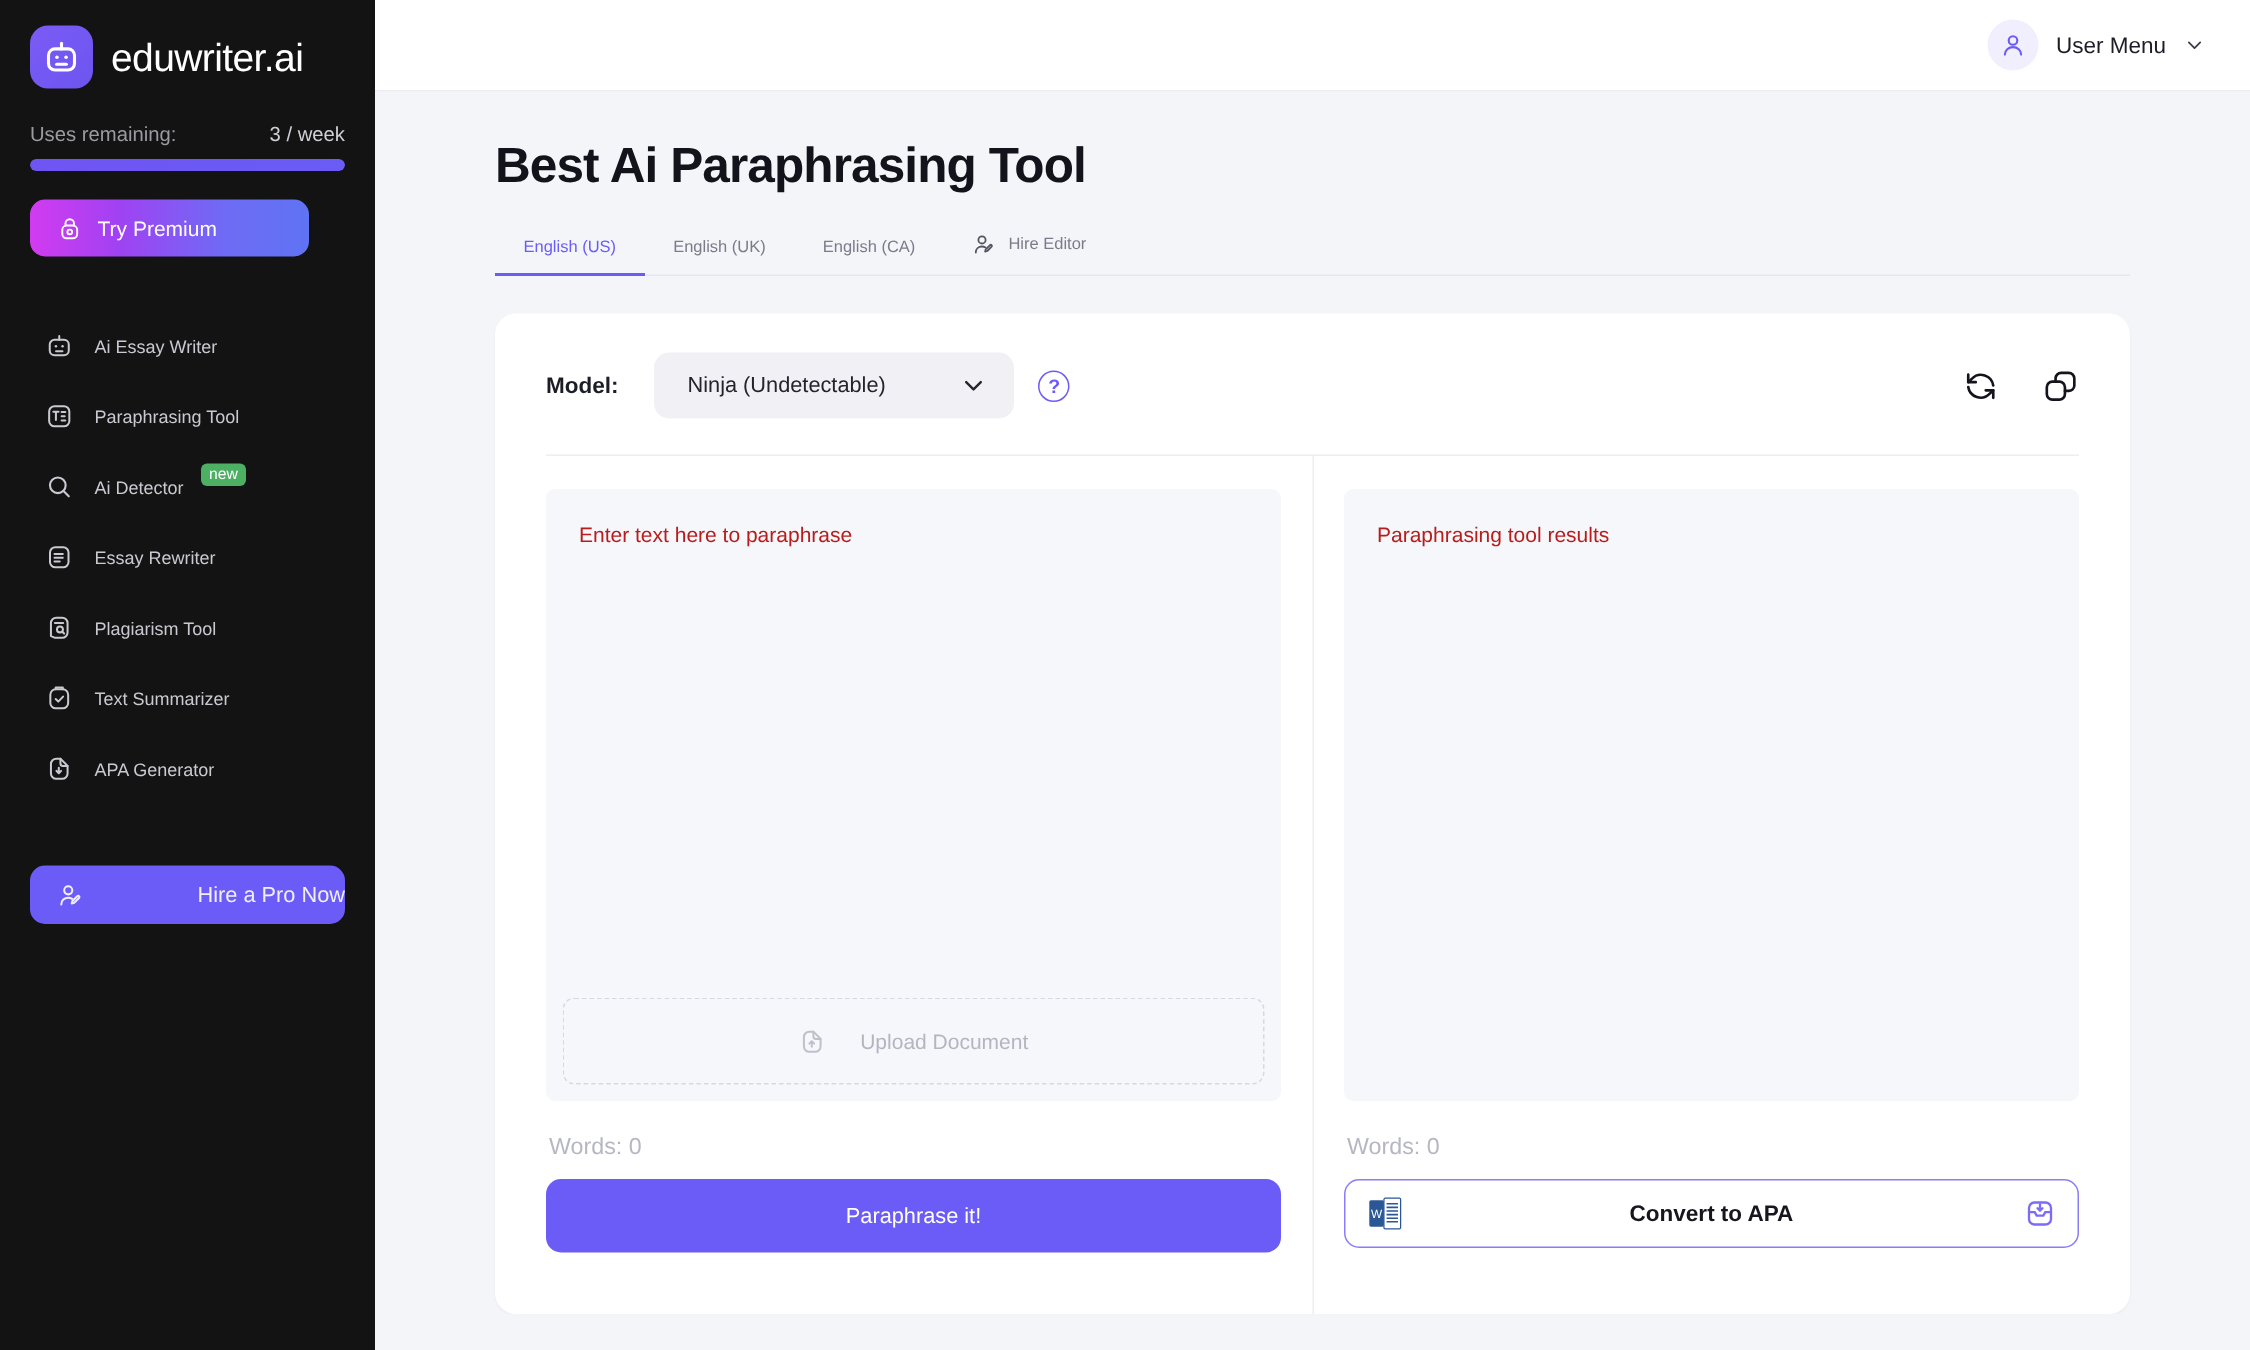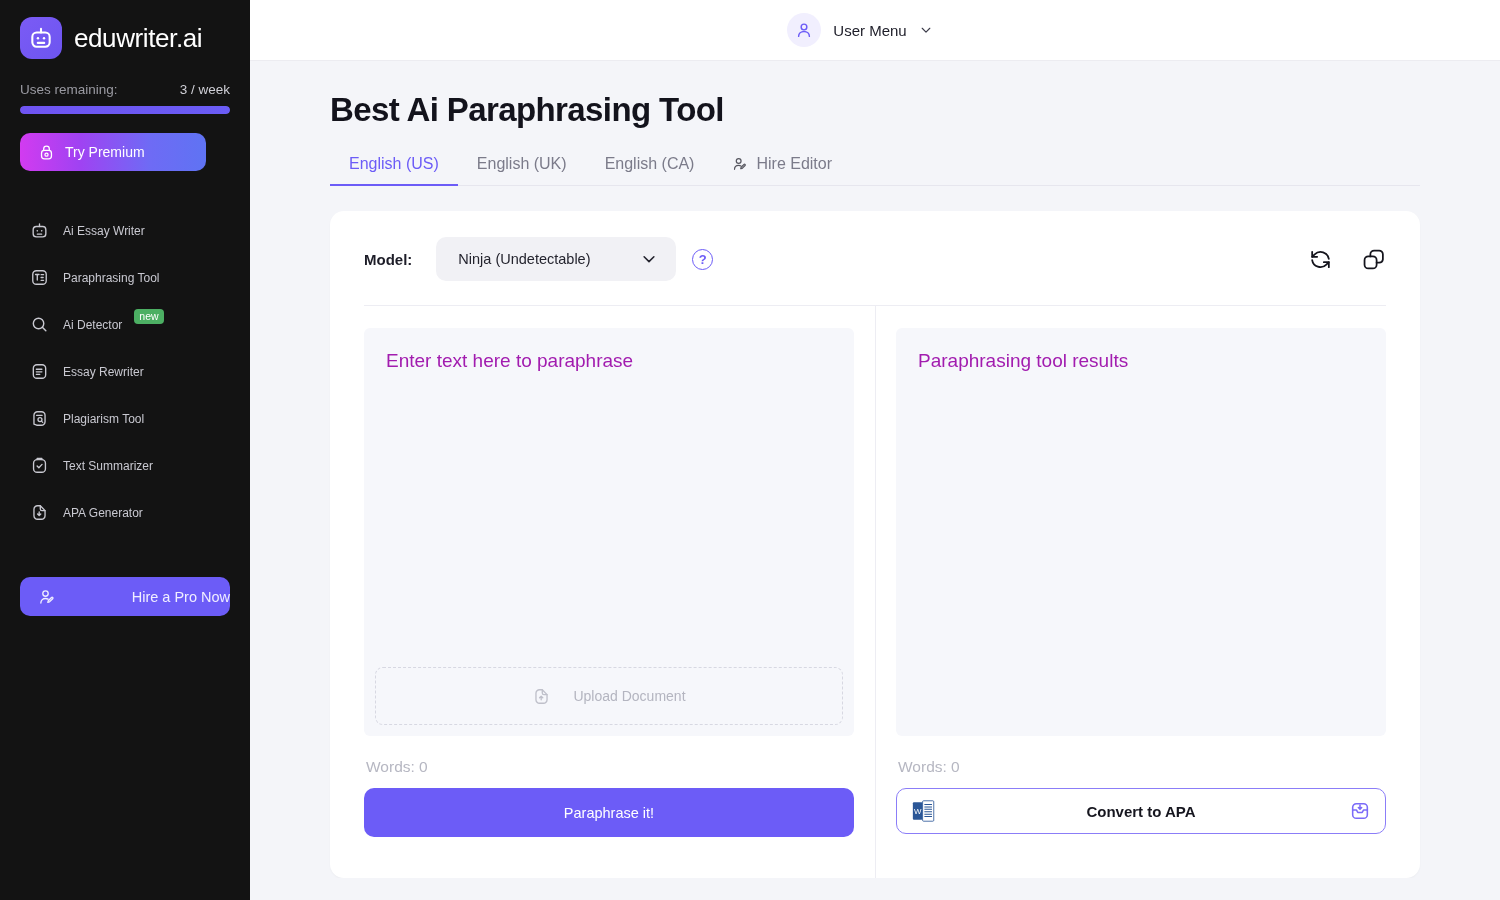--- a/index.html
+++ b/index.html
@@ -73,42 +73,42 @@
     width: 210px; height: 39px; border-radius: 10px;
     background: #6c5cf7; border: none; cursor: pointer;
     display: flex; align-items: center; gap: 11px; padding-left: 18px; justify-content: space-between;
   }
   .hire-pro span { color: #f0eeff; font-size: 14.5px; }
 
   
   .main { flex: 1; height: 900px; display: flex; flex-direction: column; background:#f4f5f9; }
   .topbar {
     height: 61px; background: #fff; display: flex;
-    align-items: center; justify-content: center;
+    align-items: center; justify-content: flex-end;
     padding-right: 30px; border-bottom: 1px solid #ececf1;
     flex: 0 0 61px;
   }
   .user-menu { display: flex; align-items: center; gap: 12px; cursor: pointer; }
   .avatar {
     width: 34px; height: 34px; border-radius: 50%;
     background: #f1effe; display: flex; align-items: center; justify-content: center;
   }
   .user-name { font-size: 15px; color: #1d1d28; }
 
   .content { padding: 30px 80px 0 80px; overflow: hidden; }
   .page-title {
     font-size: 33px; font-weight: 700; color: #13131c;
     letter-spacing: -0.6px; margin-bottom: 18px;
   }
   .tabs {
     display: flex; align-items: flex-end; gap: 0;
     border-bottom: 1px solid #e6e6ee;
   }
   .tab {
-    font-size: 16px; color: #7b7b8a; padding: 8px 19px 11px 19px;
+    font-size: 11px; color: #7b7b8a; padding: 8px 19px 11px 19px;
     cursor: pointer; border-bottom: 2.5px solid transparent;
     margin-bottom: -1px; display: flex; align-items: center; gap: 8px;
     white-space: nowrap;
   }
   .tab.active { color: #6c5cf7; border-bottom-color: #6c5cf7; }
 
   .card {
     background: #fff; border-radius: 14px; margin-top: 25px;
     height: 667px; padding: 26px 34px 0 34px;
     box-shadow: 0 1px 2px rgba(20,20,40,0.035);
@@ -143,21 +143,21 @@
   .panel-right { padding-left: 21px; }
   .divider-v {
     position: absolute; left: 50%; top: 0; bottom: 0; width: 1px;
     background: #ededf3;
   }
   .editor {
     background: #f6f7fb; border-radius: 6px; height: 408px;
     padding: 22px 22px 0 22px; position: relative;
     display: flex; flex-direction: column;
   }
-  .editor-placeholder { color: #a21caf; font-size: 19px; }
+  .editor-placeholder { color: #b91c1c; font-size: 14px; }
   .upload-box {
     position: absolute; left: 11px; right: 11px; bottom: 11px; height: 58px;
     border: 1.5px dashed #d7d8e2; border-radius: 8px;
     display: flex; align-items: center; justify-content: center; gap: 22px;
     cursor: pointer;
   }
   .upload-box span { color: #b4b5c0; font-size: 14px; }
   .words { color: #b6b7c2; font-size: 15.5px; padding: 22px 0 0 2px; }
 
   .btn-paraphrase {

